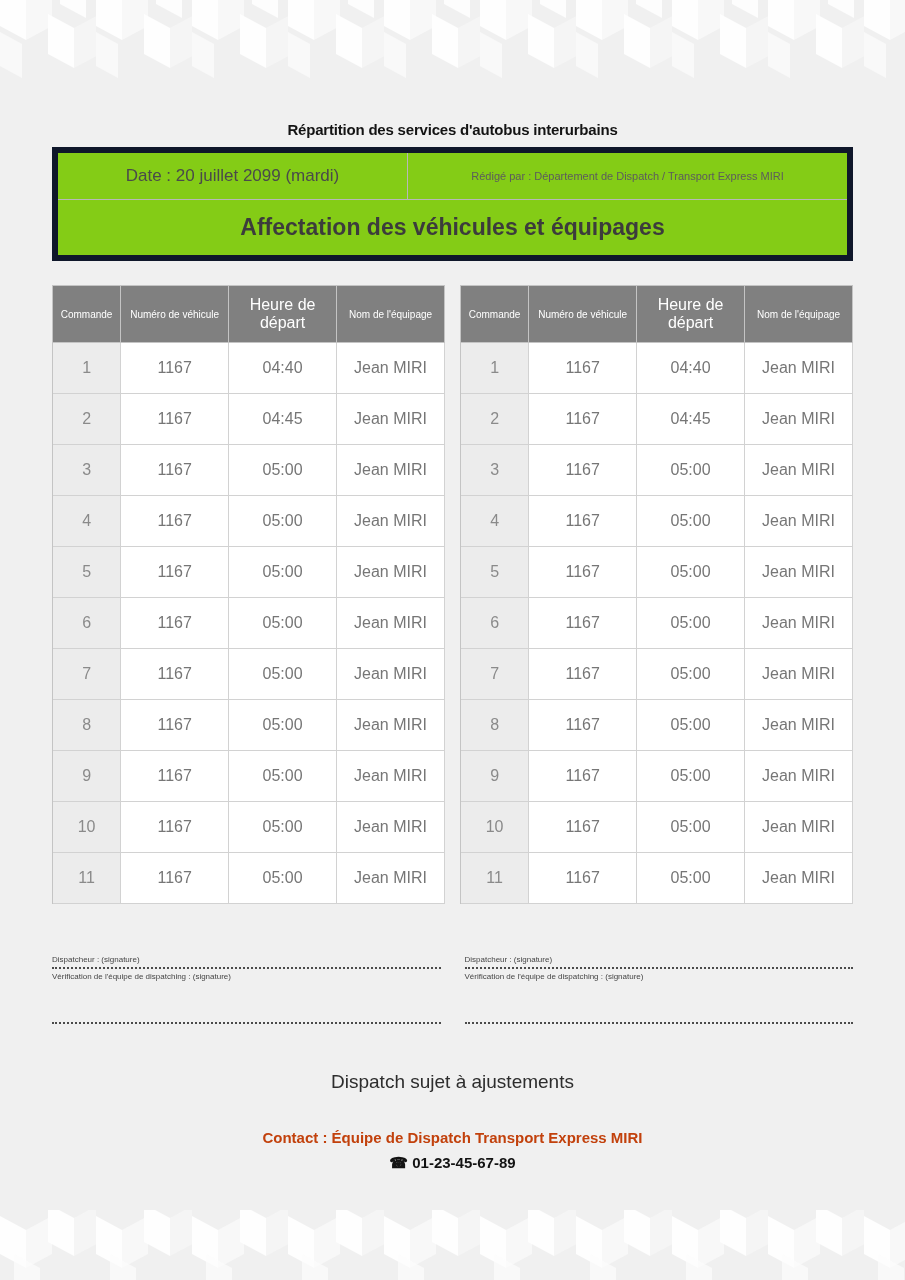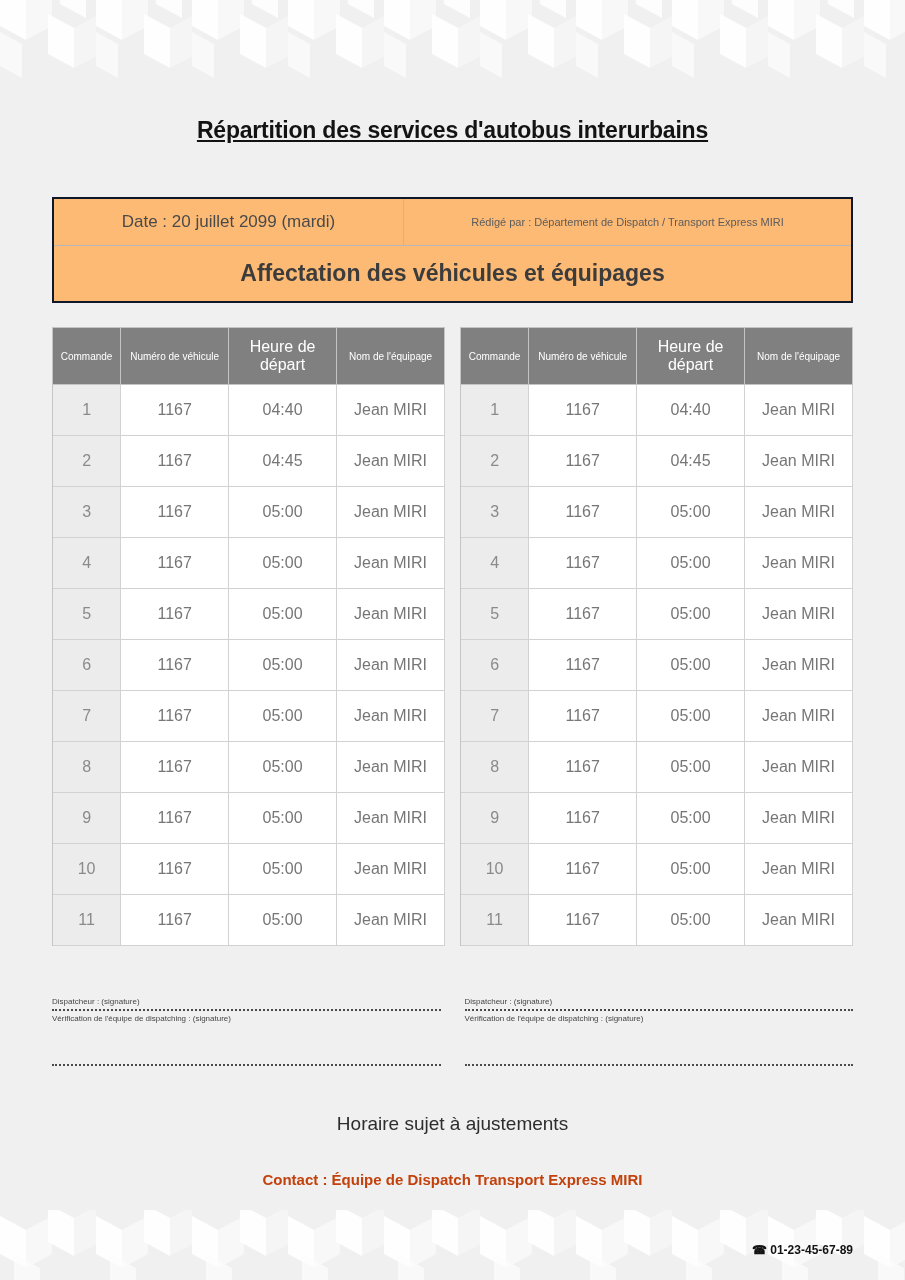--- a/index.html
+++ b/index.html
@@ -31,35 +31,33 @@
   .page {
     position: relative;
     z-index: 2;
     width: 905px;
     box-sizing: border-box;
     padding: 0 52px;
   }
 
   .doc-title {
     text-align: center;
-    font-size: 23px;
+    font-size: 15px;
     font-weight: bold;
     color: #131313;
     letter-spacing: -0.2px;
     margin: 0;
     padding-top: 113px;
     line-height: 34px;
-    text-decoration: underline;
   }
 
   
   .info-box {
-    margin-top: 50px;
-    border: 2px solid #0f172a;
-    background: #fdba74;
+    border: 6px solid #0f172a;
+    background: #84cc16;
     box-sizing: border-box;
   }
   .info-row-top {
     display: flex;
     border-bottom: 1px solid #b8b8b8;
   }
   .info-cell-date {
     flex: 0 0 350px;
     text-align: center;
     font-size: 17px;
@@ -166,26 +164,25 @@
   }
   .footer-contact {
     text-align: center;
     font-size: 15px;
     font-weight: bold;
     color: #c2410c;
     margin-top: 30px;
     line-height: 25px;
   }
   .footer-phone {
-    text-align: right;
-    font-size: 12px;
+    text-align: center;
+    font-size: 15px;
     font-weight: bold;
     color: #131313;
     line-height: 25px;
-    margin-top: 46px;
   }
 </style>
 </head>
 <body>
 
 <div class="deco-band deco-top">
   <svg width="905" height="78" viewBox="0 0 905 78" preserveAspectRatio="none" aria-hidden="true">
     <defs>
       <pattern id="chev-top" width="96" height="78" patternUnits="userSpaceOnUse">
         <rect width="96" height="78" fill="#f0f0f0"></rect>
@@ -399,17 +396,17 @@
       <div class="sig-dots-last"></div>
     </div>
     <div class="sig-block">
       <div class="sig-label">Dispatcheur : (signature)</div>
       <div class="sig-dots"></div>
       <div class="sig-label">Vérification de l'équipe de dispatching : (signature)</div>
       <div class="sig-dots-last"></div>
     </div>
   </div>
 
-  <div class="footer-note">Horaire sujet à ajustements</div>
+  <div class="footer-note">Dispatch sujet à ajustements</div>
   <div class="footer-contact">Contact : Équipe de Dispatch Transport Express MIRI</div>
   <div class="footer-phone">☎ 01-23-45-67-89</div>
 
 </div>
 
 </body></html>

